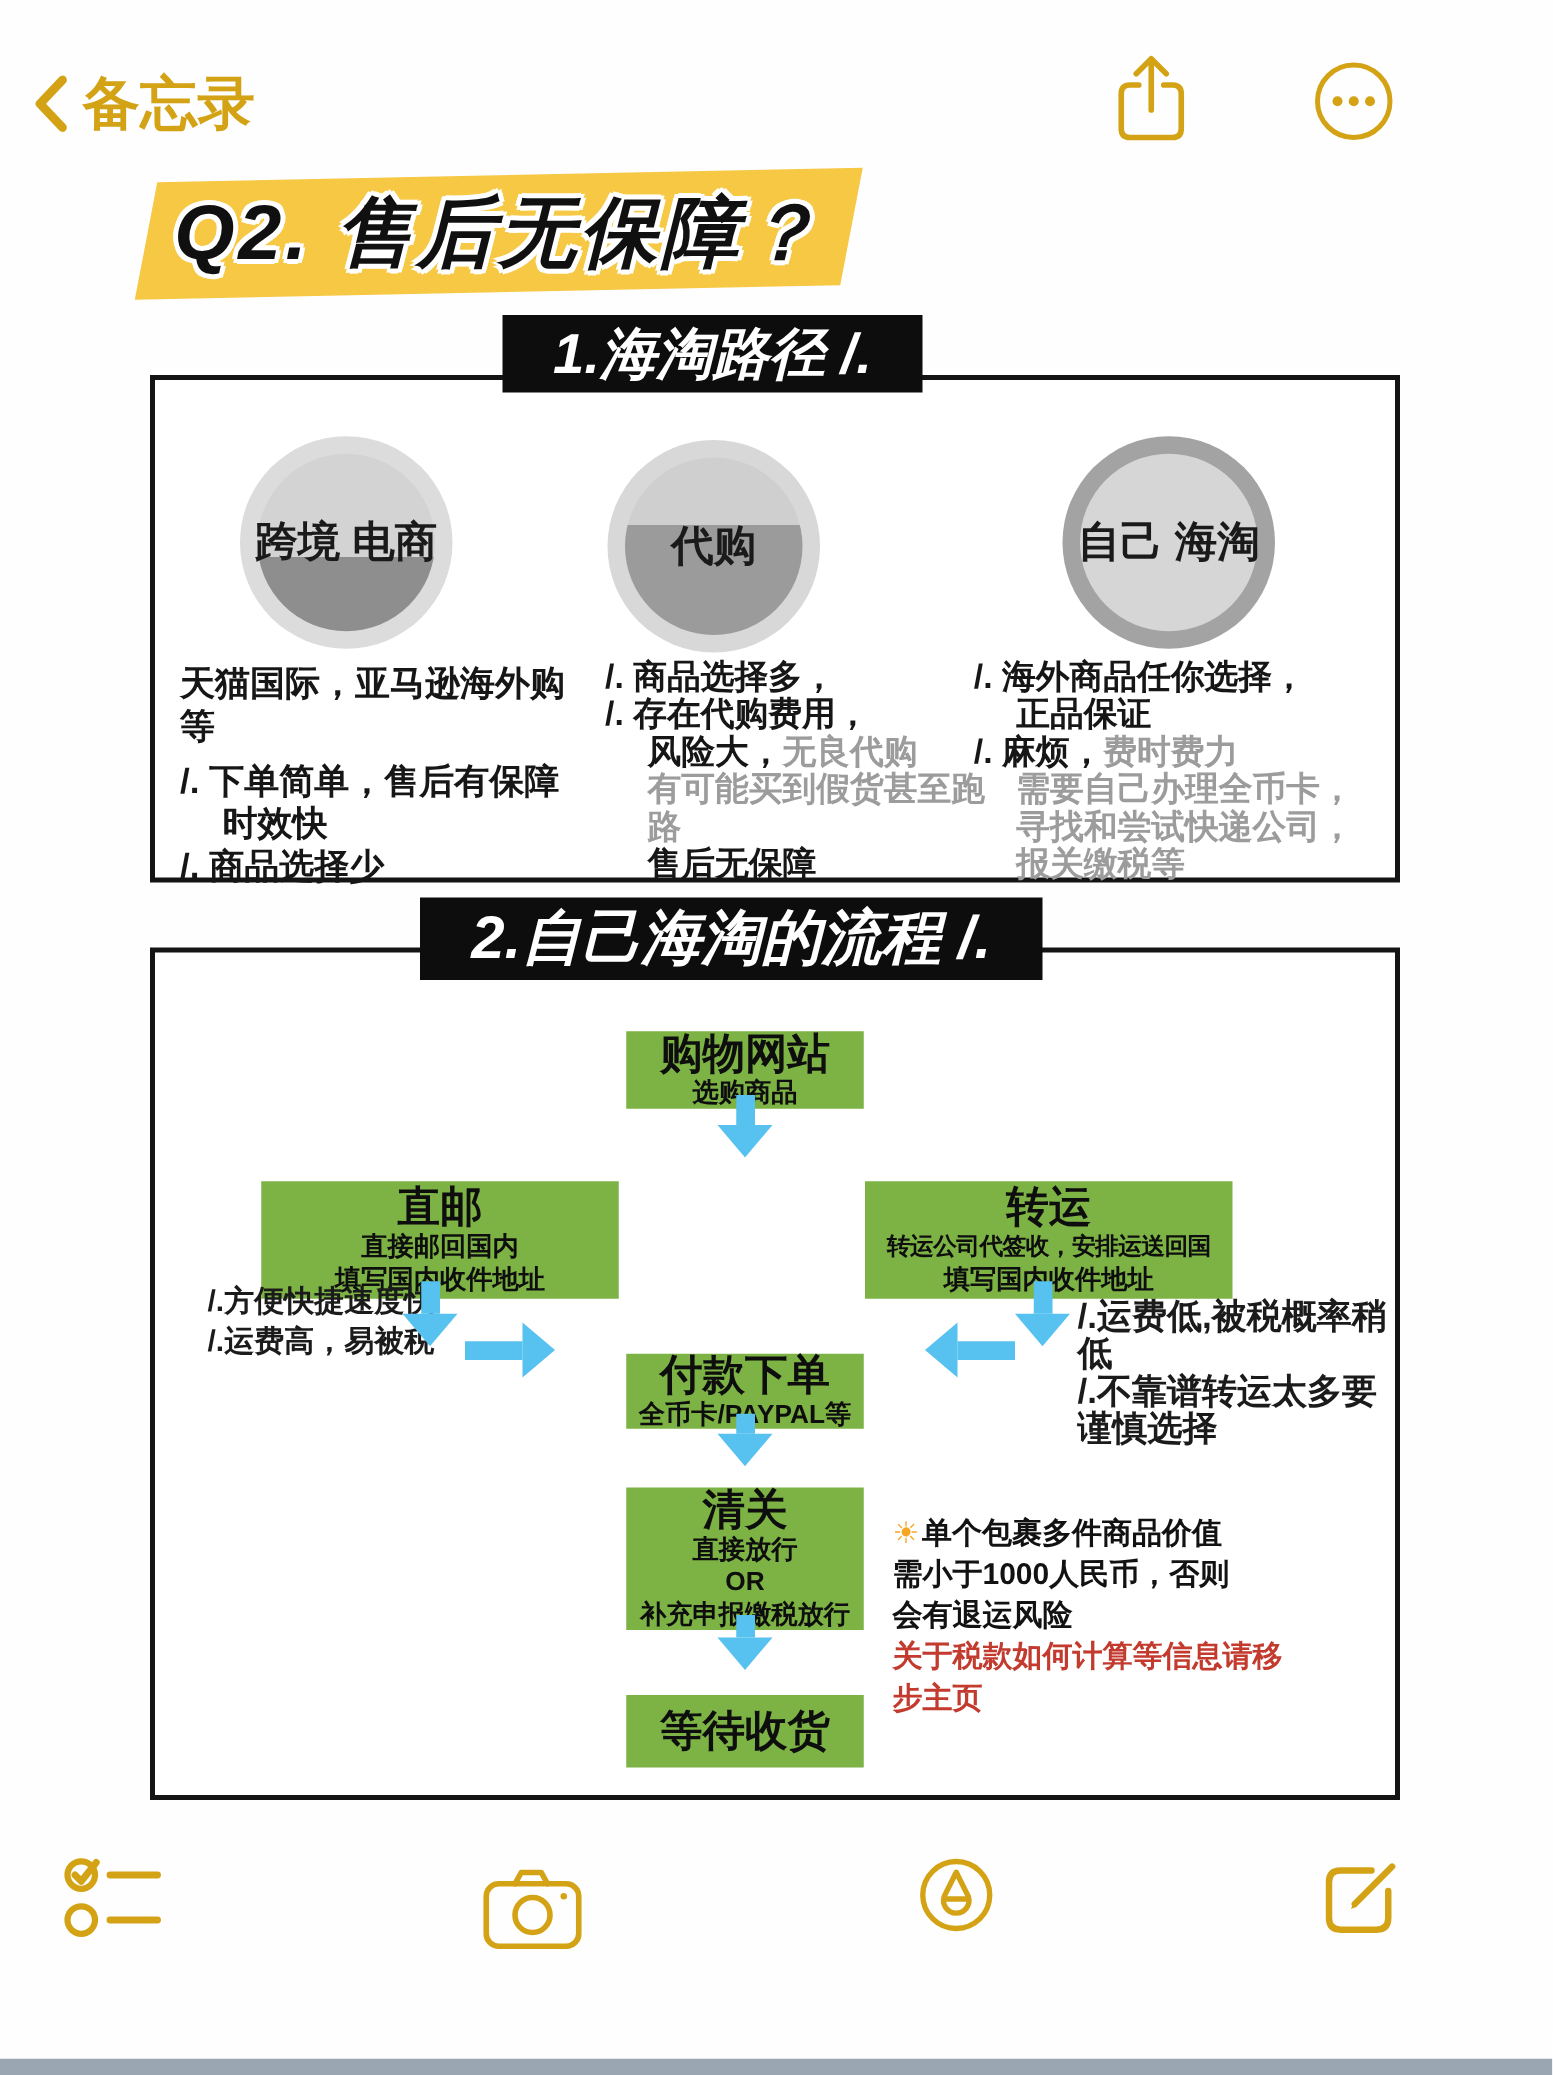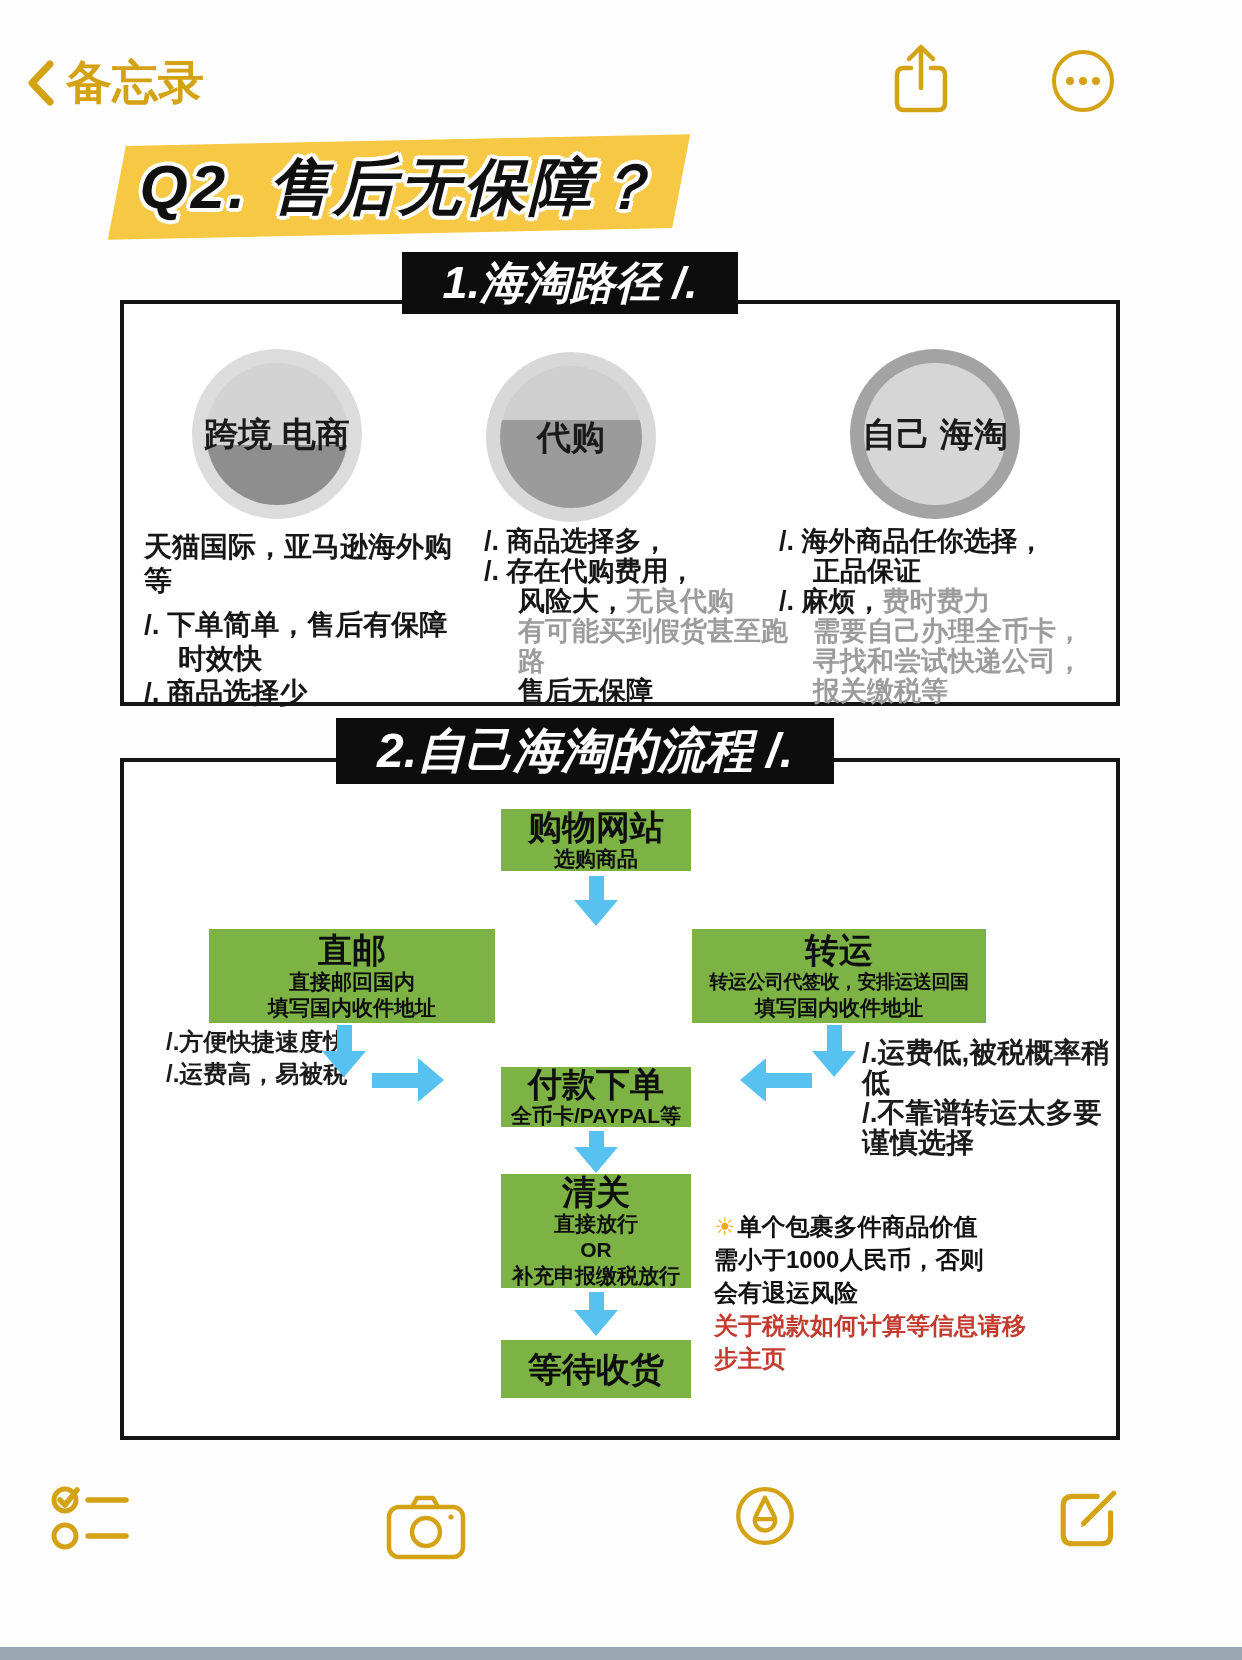--- a/index.html
+++ b/index.html
@@ -77,21 +77,21 @@
   .col .indent { padding-left:34px; }
   .col .gray, .gray { color:var(--gray); }
   .col1 { left:20px;  top:226px; width:322px; font-size:28px; line-height:34px; }
   .col1 .ln1 { margin-bottom:10px; }
   .col2 { left:348px; top:222px; width:312px; font-size:27px; line-height:30px;margin-left:12px; }
   .col3 { left:655px; top:222px; width:338px; font-size:27px; line-height:30px; }
 
   
   .flow-box {
     position:absolute; background:var(--green); color:#0e0e0e; text-align:center;
-    display:flex; flex-direction:column; align-items:center; justify-content:center;
+    display:flex; flex-direction:column; align-items:center; justify-content:center;margin-top:16px;
   }
   .flow-box .t  { font-size:34px; font-weight:800; line-height:38px; }
   .flow-box .sub { font-size:21px; font-weight:700; line-height:26px; }
   .flow-box .sub.tight { font-size:19px; letter-spacing:-0.5px; }
 
   .fb-shop    { left:377px; top:47px;  width:190px; height:62px; }
   .fb-direct  { left:85px;  top:167px; width:286px; height:94px; }
   .fb-forward { left:568px; top:167px; width:294px; height:94px; }
   .fb-pay     { left:377px; top:305px; width:190px; height:60px; }
   .fb-customs { left:377px; top:412px; width:190px; height:114px; }

